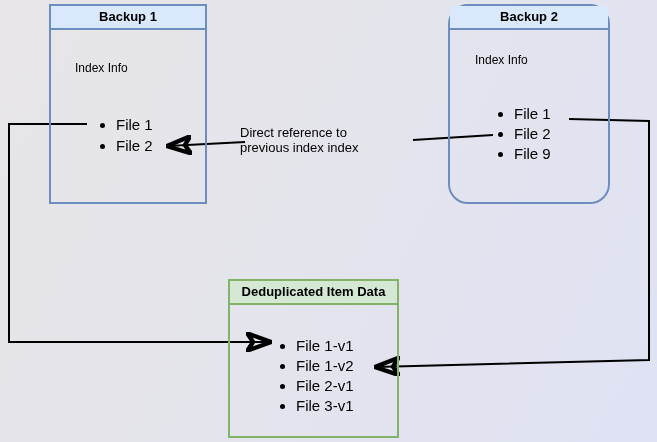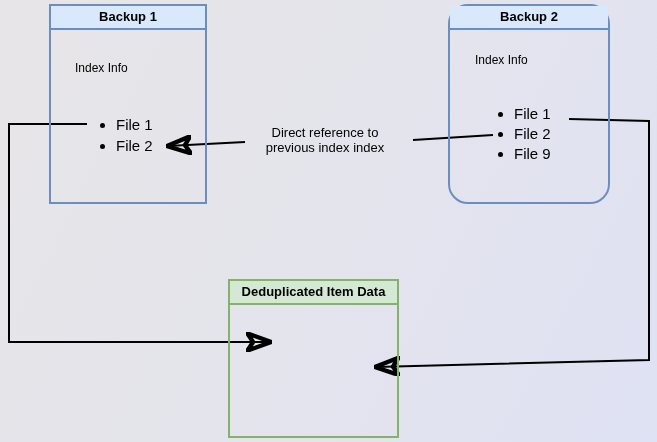--- a/index.html
+++ b/index.html
@@ -62,21 +62,20 @@
   #backup2 .index-label { left: 25px; top: 47px; }
   #backup2 ul.files     { left: 45px; top: 98px;  line-height: 20px; }
 
   #dedup ul.files       { left: 47px; top: 55px;  line-height: 20px; }
 
   .annotation {
     position: absolute;
     left: 240px;
     top: 125px;
     width: 170px;
-    text-align: center;
     font-size: 13px;
     line-height: 15px;
   }
 </style>
 </head>
 <body>
 
 <div class="canvas">
 
   <svg class="connectors" viewBox="0 0 657 442" xmlns="http://www.w3.org/2000/svg">
@@ -105,20 +104,26 @@
     <div class="index-label">Index Info</div>
     <ul class="files">
       <li>File 1</li>
       <li>File 2</li>
       <li>File 9</li>
     </ul>
   </div>
 
   <div class="box green" id="dedup">
     <div class="box-header">Deduplicated Item Data</div>
+    <ul class="files">
+      <li>File 1-v1</li>
+      <li>File 1-v2</li>
+      <li>File 2-v1</li>
+      <li>File 3-v1</li>
+    </ul>
   </div>
 
   <div class="annotation">
     <div>Direct reference to</div>
     <div>previous index index</div>
   </div>
 
 </div>
 
 </body></html>

